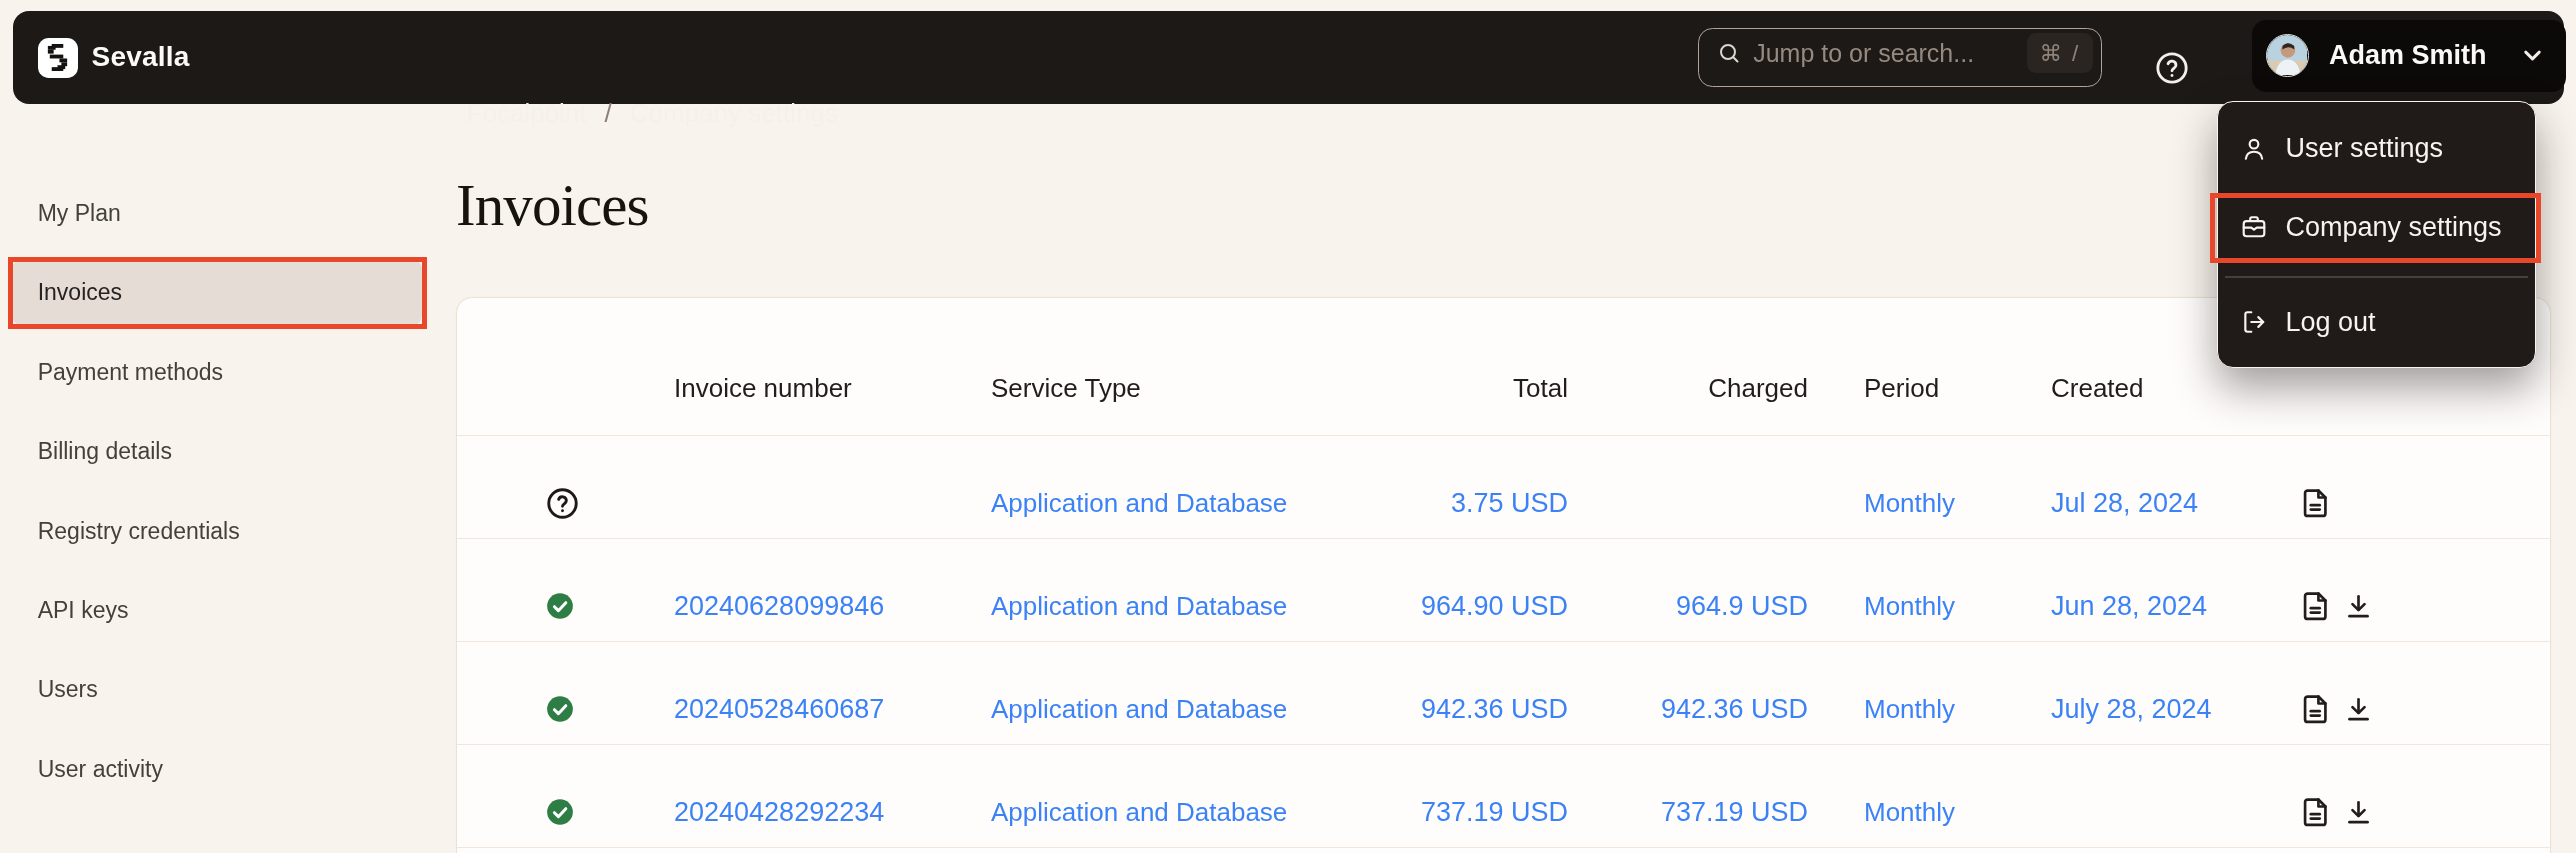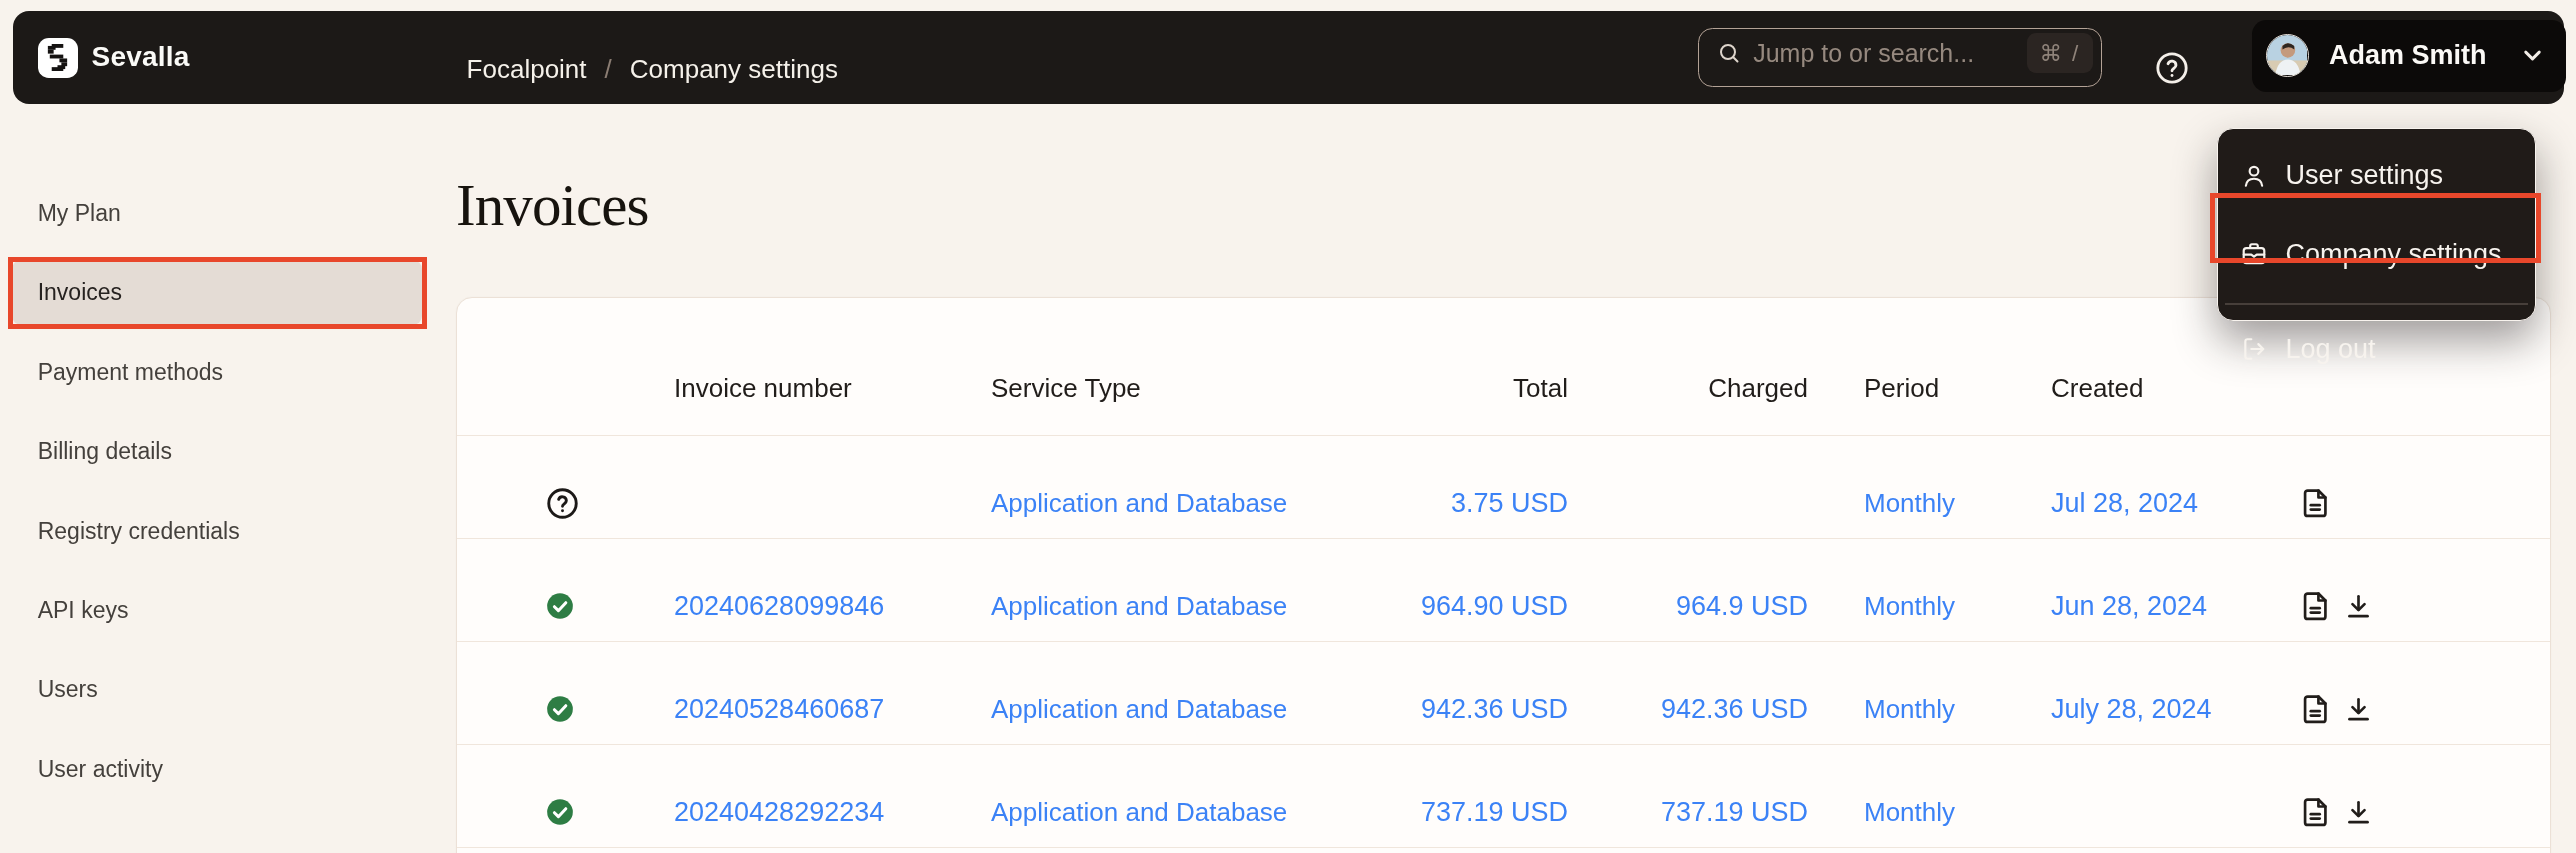--- a/index.html
+++ b/index.html
@@ -23,35 +23,35 @@
   body{
     position:relative;overflow:hidden;background:var(--bg);
     font-family:"Liberation Sans", sans-serif;color:var(--ink);
     -webkit-font-smoothing:antialiased;
   }
   svg{display:block;}
   
   .topbar{position:absolute;left:12.6px;top:10.8px;width:2551px;height:93px;background:var(--bar);border-radius:16px;}
   .logo-box{position:absolute;left:25px;top:27px;width:40px;height:40px;background:#fff;border-radius:10.8px;display:flex;align-items:center;justify-content:center;cursor:pointer;}
   .brand{position:absolute;left:79px;top:0;height:93px;display:flex;align-items:center;font-size:28px;font-weight:700;color:#fafaf7;letter-spacing:0.2px;}
-  .crumbs{position:absolute;left:454px;top:0;height:118px;display:flex;align-items:center;font-size:26px;font-weight:500;color:#f5f1ea;}
+  .crumbs{position:absolute;left:454px;top:0;height:118px;display:flex;align-items:flex-end;font-size:26px;font-weight:500;color:#f5f1ea;}
   .crumb{cursor:pointer;}
   .crumb-sep{color:#8b7d73;margin:0 18px;font-weight:400;}
   .search{position:absolute;left:1685px;top:17px;width:404px;height:59px;border:1.8px solid var(--tan-border);border-radius:14.4px;display:flex;align-items:center;padding:0 8px 8px 18px;cursor:text;}
   .search svg{flex:0 0 auto;}
   .search input{flex:1;min-width:0;background:transparent;border:none;outline:none;margin-left:12.6px;font-family:"Liberation Sans",sans-serif;font-size:25px;color:#e8e0d8;}
   .search input::placeholder{color:#96897f;opacity:1;}
   .kbd{flex:0 0 auto;height:40px;padding:0 12.6px;background:#2b2522;border-radius:9px;display:flex;align-items:center;font-size:22.5px;color:#8f837a;letter-spacing:1.8px;}
   .help-btn{position:absolute;left:2142px;top:40px;width:34px;height:34px;background:none;border:none;cursor:pointer;color:#f4efe9;}
   .user-btn{position:absolute;left:2209px;top:9px;width:314px;height:72px;background:var(--bar-darker);border:none;border-radius:14.4px;display:flex;align-items:center;padding:0 20px 0 14.4px;cursor:pointer;color:#fff;margin-left:30px;}
   .avatar{width:43px;height:43px;border-radius:50%;overflow:hidden;flex:0 0 auto;border:1.8px solid #e9e2da;}
   .user-name{margin-left:20px;font-size:27px;font-weight:700;color:#fbf9f6;font-family:"Liberation Sans",sans-serif;}
   .user-btn .chev{margin-left:auto;color:#f2ede7;}
   
-  .menu{position:absolute;left:2217px;top:101px;width:319px;height:193px;background:var(--menu);border:1.8px solid var(--cream);border-radius:16px;box-shadow:0 20px 43px rgba(28,25,23,.42);padding-top:12.6px;z-index:5;margin-top:27px;}
+  .menu{position:absolute;left:2217px;top:101px;width:319px;height:267px;background:var(--menu);border:1.8px solid var(--cream);border-radius:16px;box-shadow:0 20px 43px rgba(28,25,23,.42);padding-top:12.6px;z-index:5;}
   .menu-item{height:68px;display:flex;align-items:center;padding:0 23.4px;color:#f7f3ee;cursor:pointer;}
   .menu-item + .menu-item{margin-top:10.8px;}
   .menu-item .mi-label{margin-left:18px;font-size:27px;}
   .menu-divider{height:1.8px;background:#473f3a;margin:14.4px 7.2px 10.8px 7.2px;}
   
   .annotation{position:absolute;border:5.4px solid var(--red);z-index:9;pointer-events:none;}
   .ann-menu{left:2210px;top:193px;width:331px;height:70px;}
   .ann-side{left:8px;top:257px;width:419px;height:72px;}
   
   .sidebar{position:absolute;left:11.7px;top:181px;width:410px;}

